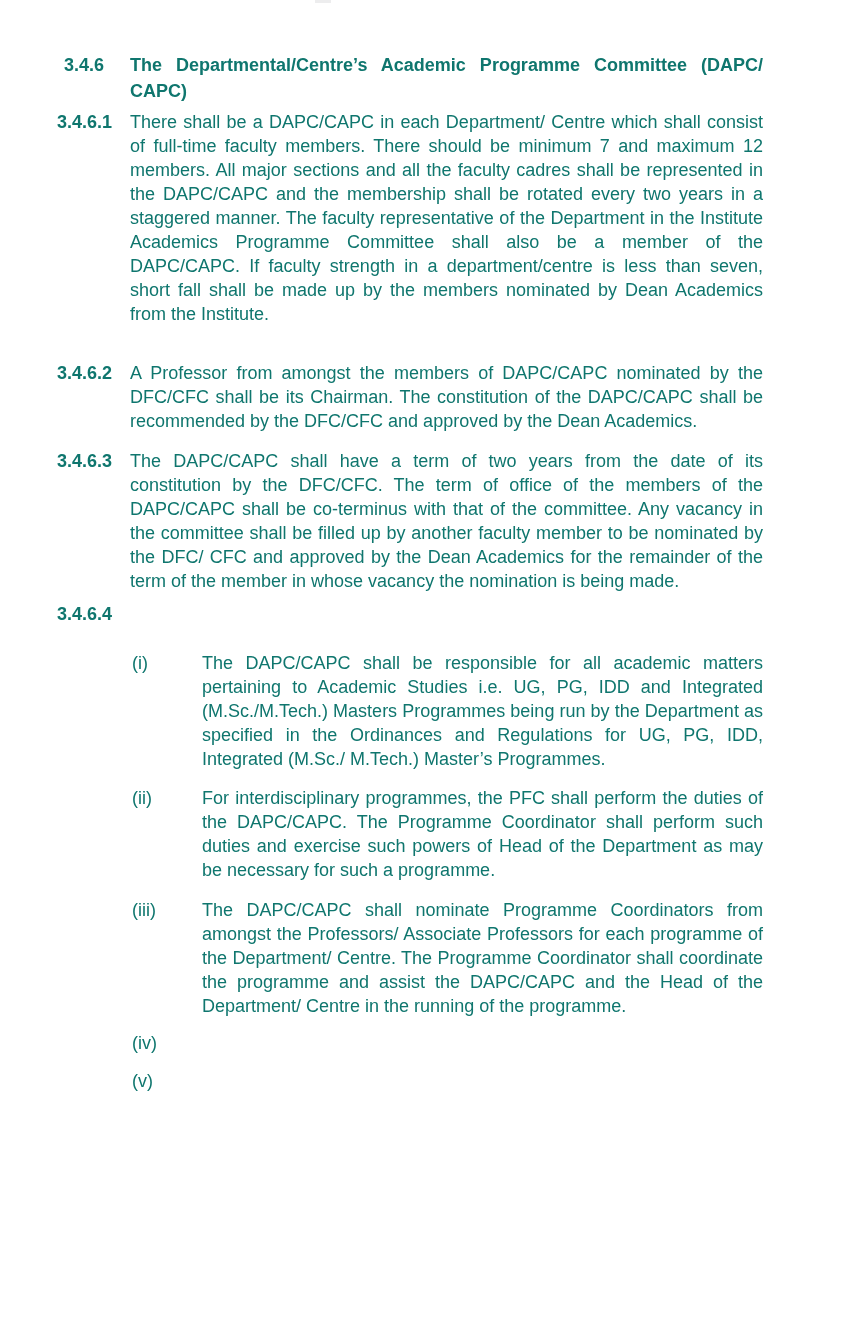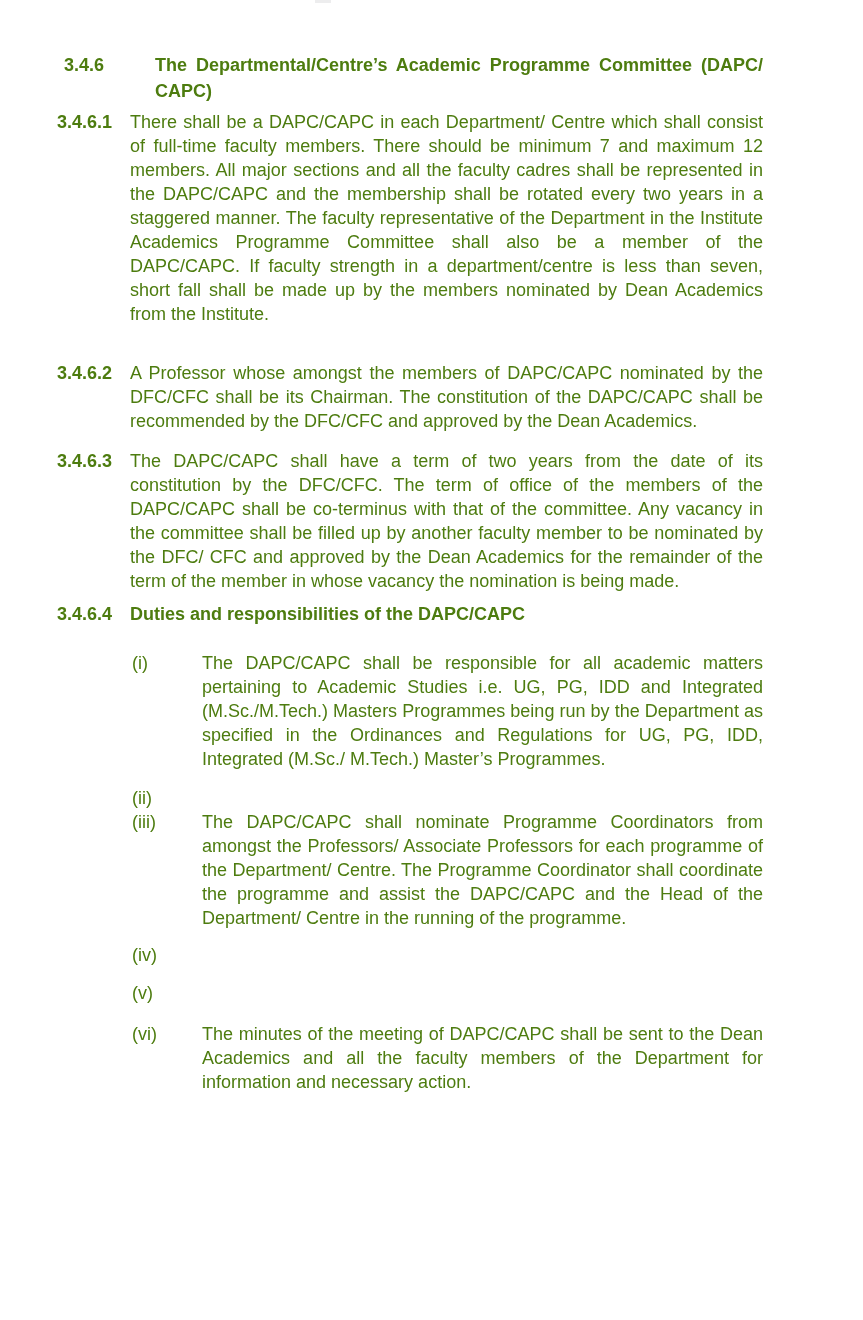--- a/index.html
+++ b/index.html
@@ -6,21 +6,21 @@
     margin: 0;
     padding: 0;
     background: #ffffff;
   }
   .page {
     position: relative;
     width: 780px;
     height: 1320px;
     background: #ffffff;
     font-family: "Liberation Sans", "DejaVu Sans", sans-serif;
-    color: #4d7c0f;
+    color: #0f766e;
     overflow: hidden;
   }
   .scan-artifact {
     position: absolute;
     left: 315px;
     top: 0;
     width: 16px;
     height: 3px;
     background: #ededee;
   }
@@ -45,21 +45,20 @@
     padding-left: 7px;
   }
   .clause .body {
     text-align: justify;
   }
   .section-heading {
     line-height: 26px;
   }
   .section-heading .body {
     font-weight: bold;
-    margin-left: 25px;
   }
   .sub-heading .body {
     font-weight: bold;
   }
   .roman-list {
     padding-left: 2px;
   }
   .roman-item {
     display: grid;
     grid-template-columns: 70px 1fr;
@@ -86,61 +85,57 @@
       <span class="body">The Departmental/Centre’s Academic Programme Committee (DAPC/ CAPC)</span>
     </div>
 
     <div class="clause" style="margin-bottom:26px;">
       <span class="num">3.4.6.1</span>
       <span class="body">There shall be a DAPC/CAPC in each Department/ Centre which shall consist of full-time faculty members. There should be minimum 7 and maximum 12 members. All major sections and all the faculty cadres shall be represented in the DAPC/CAPC and the membership shall be rotated every two years in a staggered manner.  The faculty representative of the Department in the Institute Academics Programme Committee shall also be a member of the DAPC/CAPC. If faculty strength in a department/centre is less than seven, short fall shall be made up by the members nominated by Dean Academics from the Institute.</span>
     </div>
 
     <div class="clause" style="margin-bottom:16px;margin-top:35px;">
       <span class="num">3.4.6.2</span>
-      <span class="body">A Professor whose amongst the members of DAPC/CAPC nominated by the DFC/CFC shall be its Chairman. The constitution of the DAPC/CAPC shall be recommended by the DFC/CFC and approved by the Dean Academics.</span>
+      <span class="body">A Professor from amongst the members of DAPC/CAPC nominated by the DFC/CFC shall be its Chairman. The constitution of the DAPC/CAPC shall be recommended by the DFC/CFC and approved by the Dean Academics.</span>
     </div>
 
     <div class="clause" style="margin-bottom:9px;">
       <span class="num">3.4.6.3</span>
       <span class="body">The DAPC/CAPC shall have a term of two years from the date of its constitution by the DFC/CFC. The term of office of the members of the DAPC/CAPC shall be co-terminus with that of the committee. Any vacancy in the committee shall be filled up by another faculty member to be nominated by the DFC/ CFC and approved by the Dean Academics for the remainder of the term of the member in whose vacancy the nomination is being made.</span>
     </div>
 
     <div class="clause sub-heading" style="margin-bottom:25px;">
       <span class="num">3.4.6.4</span>
-      <span class="body">Duties and responsibilities of the DAPC/CAPC</span>
     </div>
 
     <div class="clause">
       <span class="num"></span>
       <div class="roman-list">
 
         <div class="roman-item" style="margin-bottom:15px;">
           <span class="lbl">(i)</span>
           <span class="body">The DAPC/CAPC shall be responsible for all academic matters pertaining to Academic Studies i.e. UG, PG, IDD and Integrated (M.Sc./M.Tech.) Masters Programmes being run by the Department as specified in the Ordinances and Regulations for UG, PG, IDD, Integrated  (M.Sc./ M.Tech.) Master’s Programmes.</span>
         </div>
 
-        <div class="roman-item" style="">
+        <div class="roman-item" style="margin-bottom:16px;">
           <span class="lbl">(ii)</span>
+          <span class="body">For interdisciplinary programmes, the PFC shall perform the duties of the DAPC/CAPC. The Programme Coordinator shall perform such duties and exercise such powers of Head of the Department as may be necessary for such a programme.</span>
         </div>
 
         <div class="roman-item" style="margin-bottom:13px;">
           <span class="lbl">(iii)</span>
           <span class="body">The DAPC/CAPC shall nominate Programme Coordinators from amongst the Professors/ Associate Professors for each programme of the Department/ Centre. The Programme Coordinator shall coordinate the programme and assist the DAPC/CAPC and the Head of the Department/ Centre in the running of the programme.</span>
         </div>
 
         <div class="roman-item" style="margin-bottom:14px;">
           <span class="lbl">(iv)</span>
         </div>
 
         <div class="roman-item" style="margin-bottom:17px;">
           <span class="lbl">(v)</span>
         </div>
 
-        <div class="roman-item" style="margin-bottom:0;">
-          <span class="lbl">(vi)</span>
-          <span class="body">The minutes of the meeting of DAPC/CAPC shall be sent to the Dean Academics and all the faculty members of the Department for information and necessary action.</span>
-        </div>
 
       </div>
     </div>
 
   </div>
 </div>
 
 </body></html>

